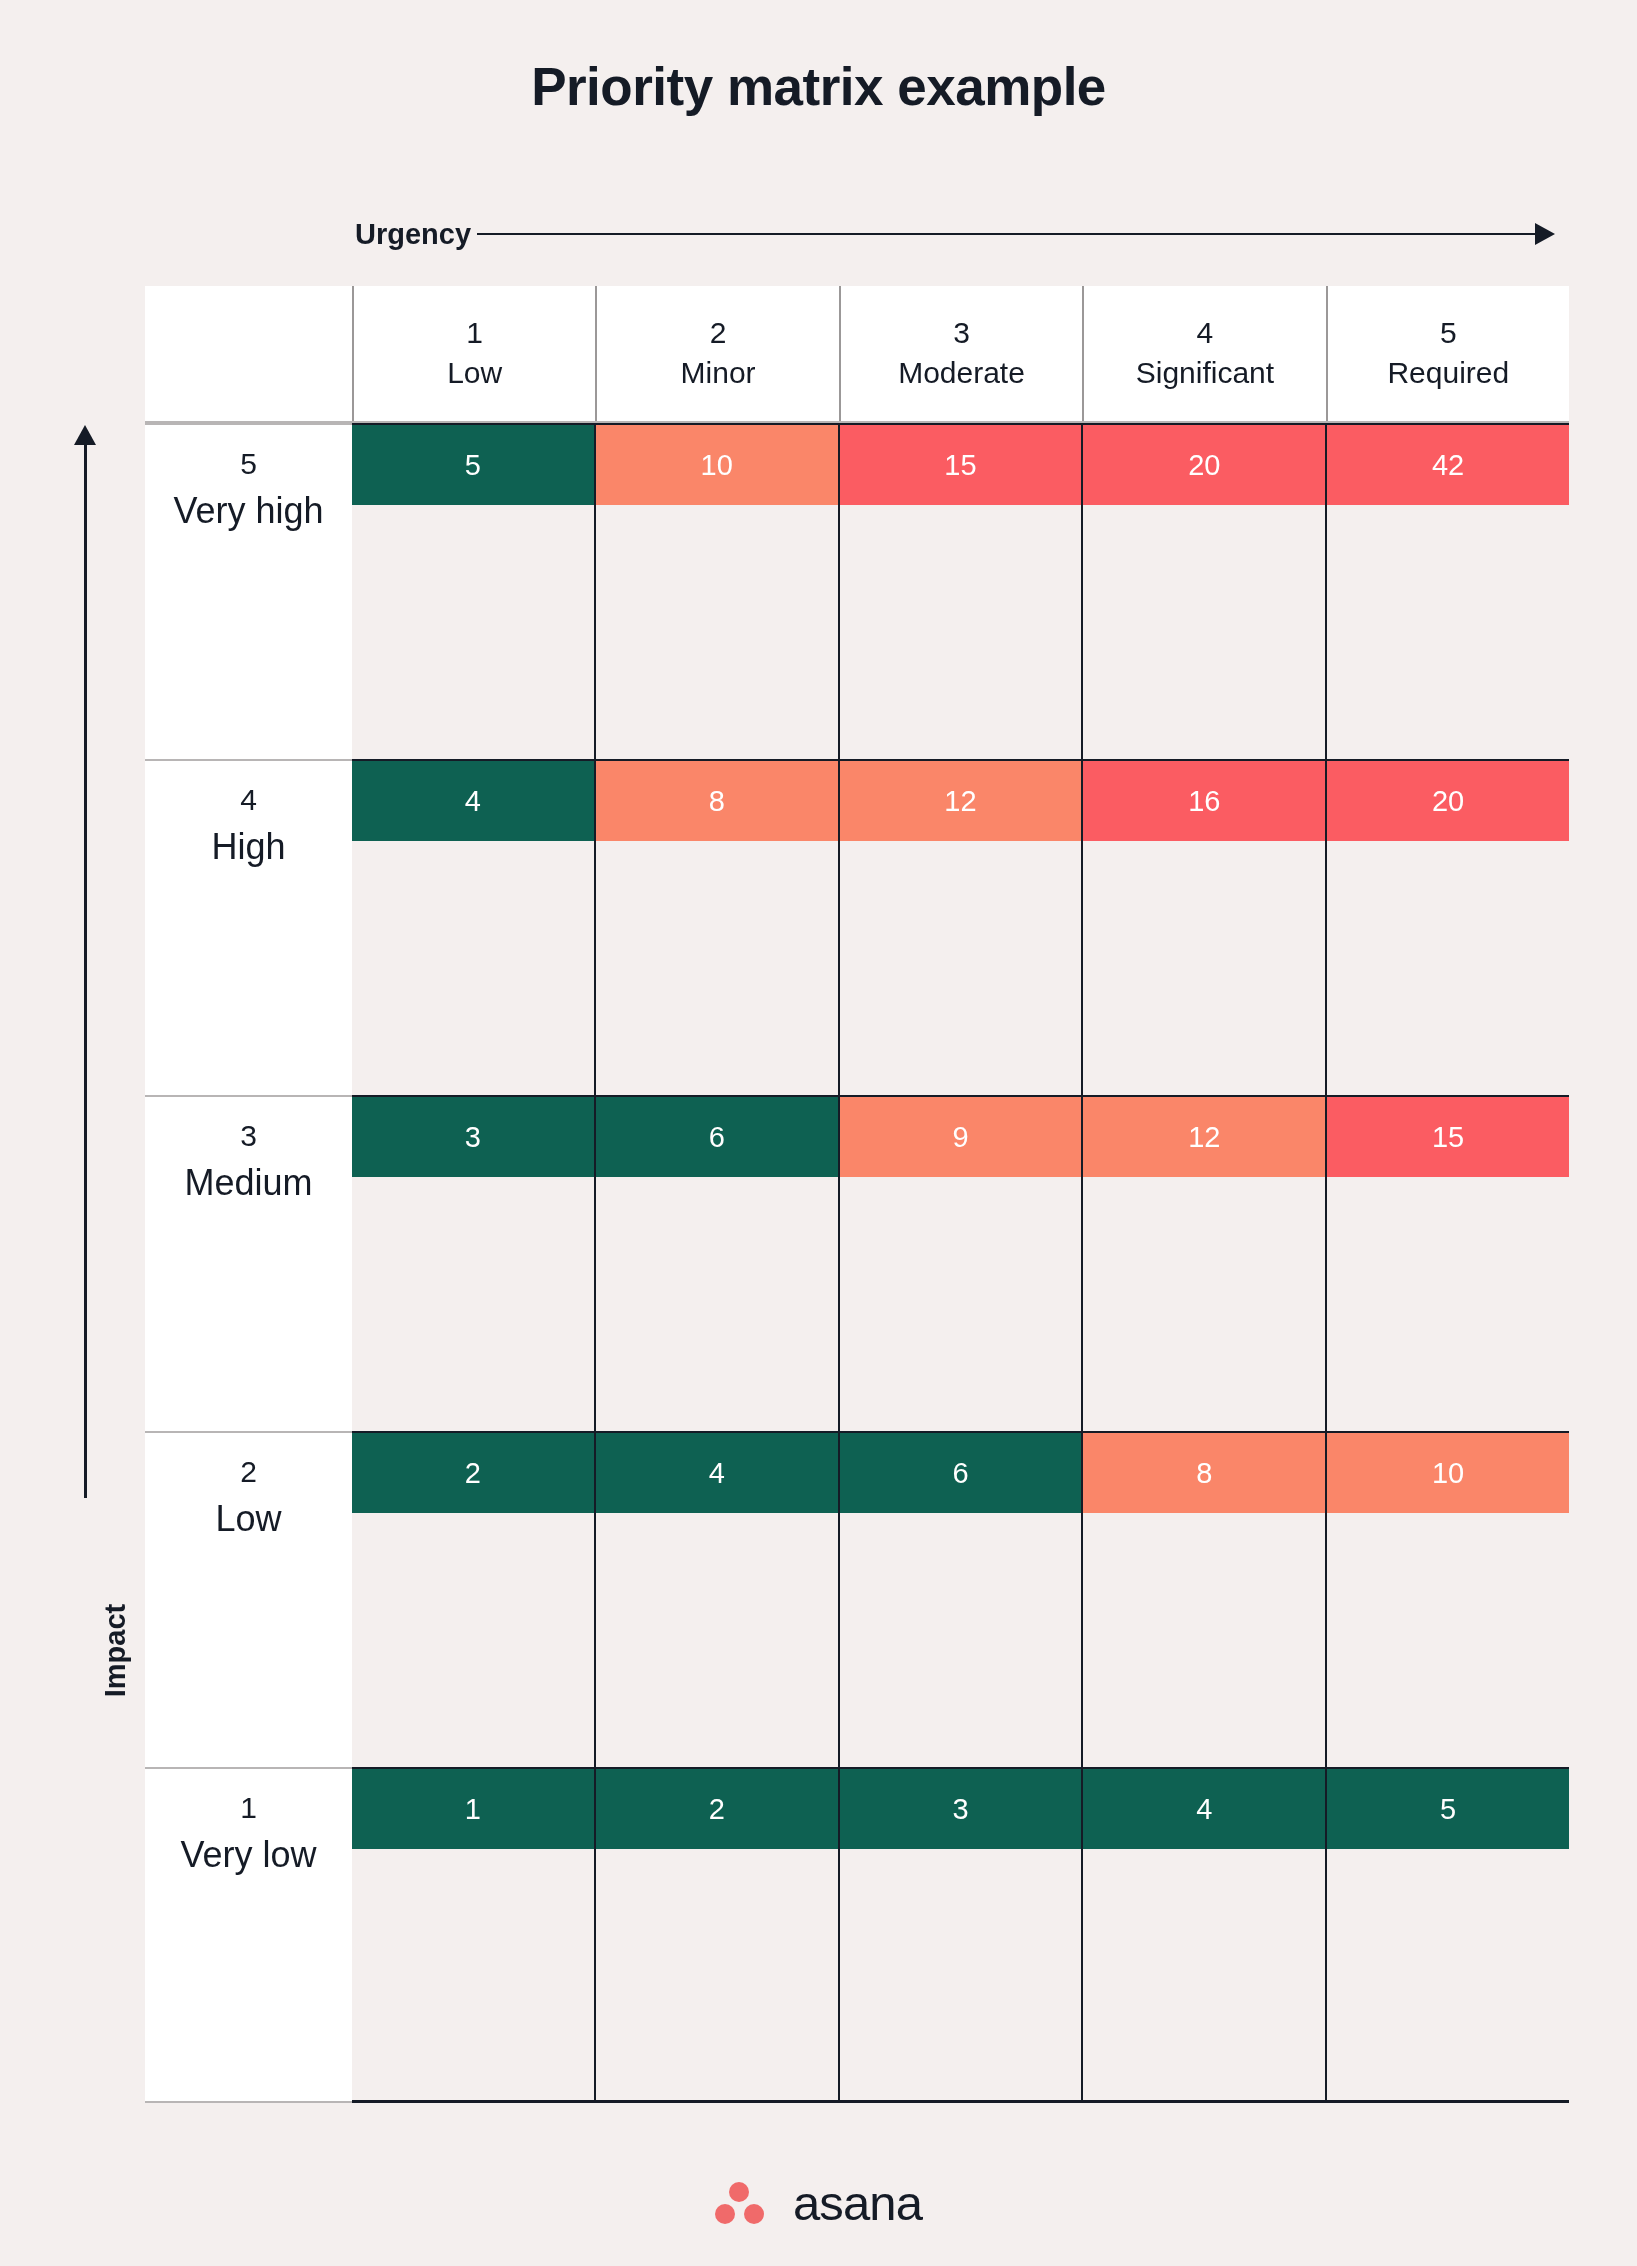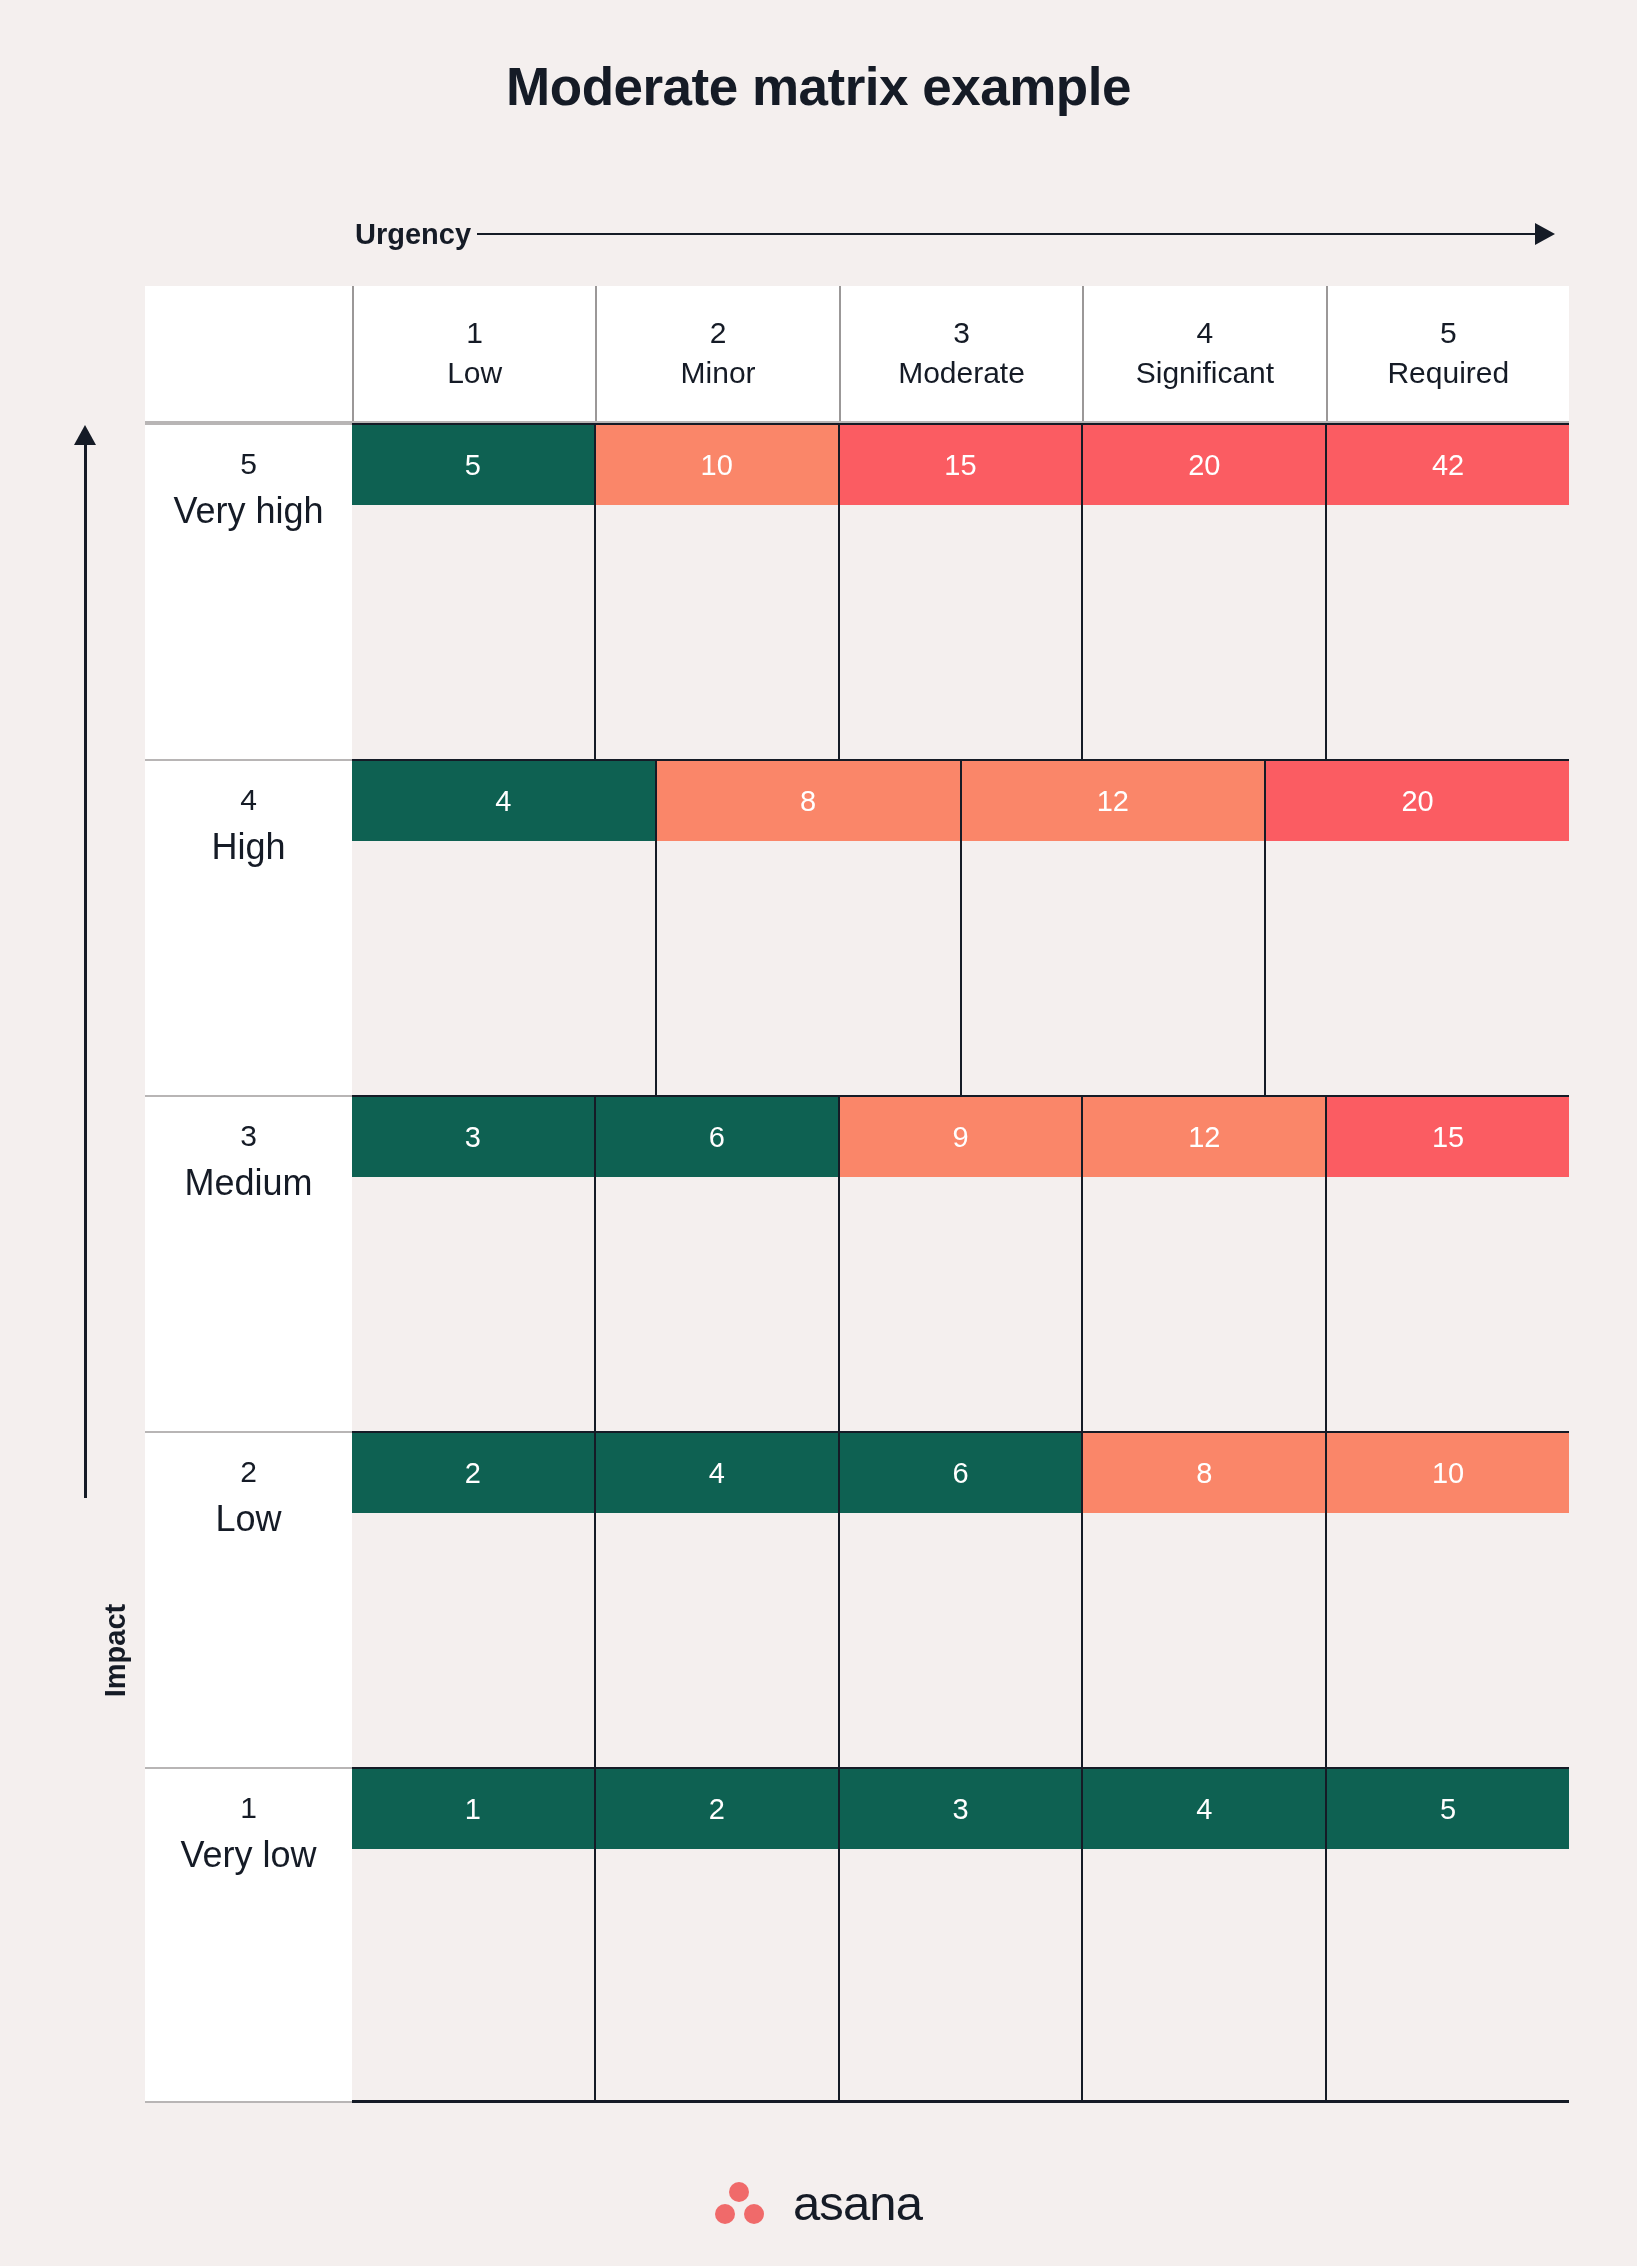--- a/index.html
+++ b/index.html
@@ -132,21 +132,21 @@
   #logo-mark .d-top{width:20px;height:20px;left:14.5px;top:0;}
   #logo-mark .d-left{width:20px;height:20px;left:0;top:22px;}
   #logo-mark .d-right{width:20px;height:20px;left:29px;top:22px;}
   #logo-text{
     font-size:49px; font-weight:400; color:#151b26; letter-spacing:-0.9px;
   }
 </style>
 </head>
 <body style="background: rgb(244, 239, 238);">
 
-<div id="title">Moderate matrix example</div>
+<div id="title">Priority matrix example</div>
 
 <div id="urgency-axis">
   <div id="urgency-label">Urgency</div>
   <div id="urgency-arrow">
     <div class="line"></div>
       <div class="head"></div>
   </div>
 </div>
 
 <div id="impact-axis">
@@ -216,20 +216,23 @@
       <div class="cell">
           <div class="band" style="background: rgb(14, 97, 82);">4</div>
         </div>
       <div class="cell">
           <div class="band" style="background: rgb(250, 134, 105);">8</div>
         </div>
       <div class="cell">
           <div class="band" style="background: rgb(250, 134, 105);">12</div>
         </div>
       <div class="cell">
+          <div class="band" style="background: rgb(251, 92, 98);">16</div>
+        </div>
+      <div class="cell">
           <div class="band" style="background: rgb(251, 92, 98);">20</div>
         </div>
     </div>
   </div>
 
   <div class="body-row">
     <div class="row-label">
       <span class="num">3</span>
       <span class="txt">Medium</span>
     </div>

